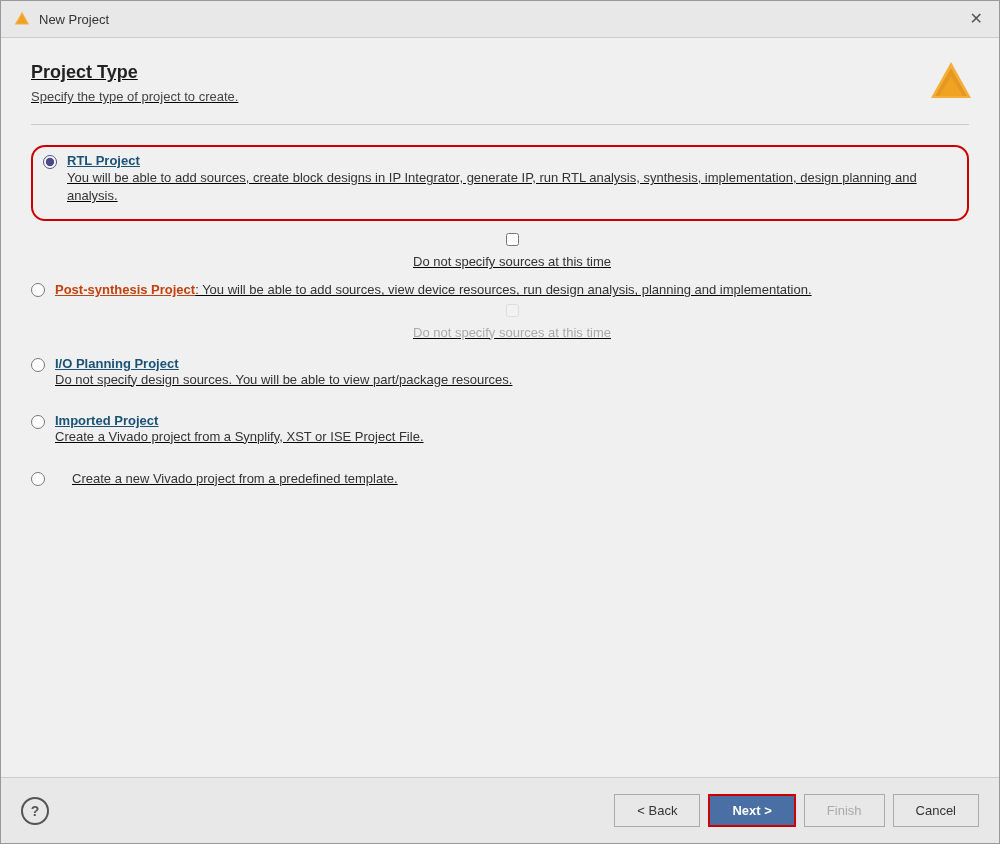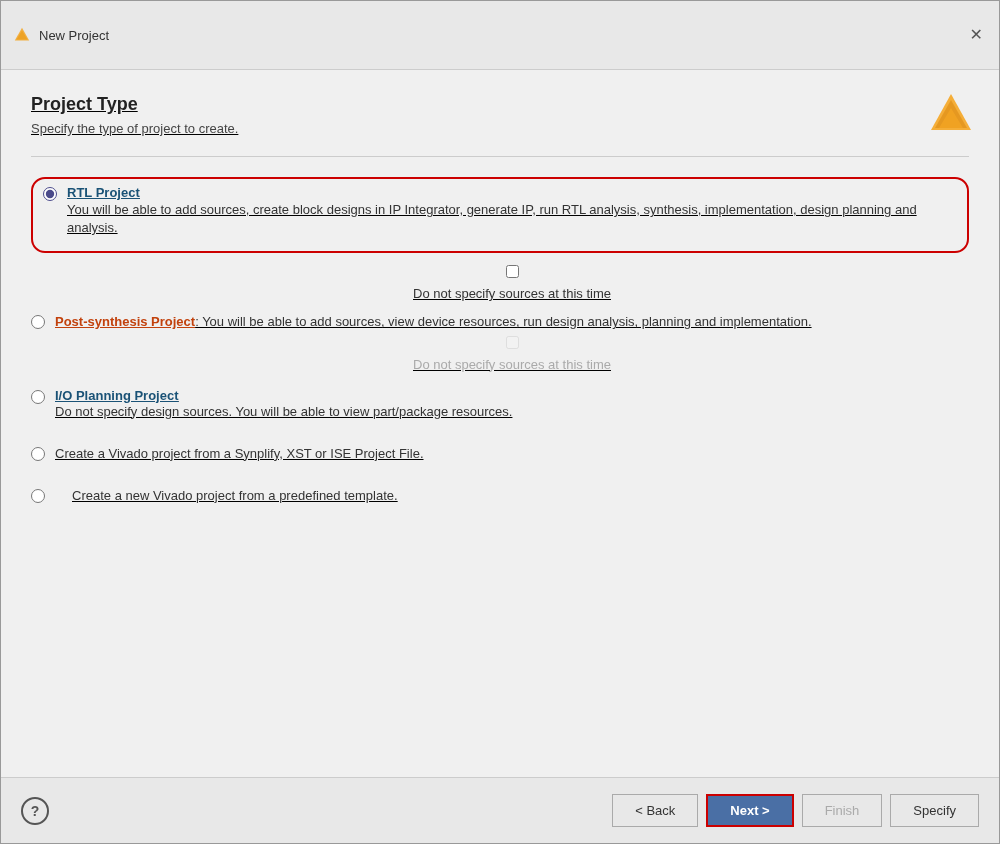--- a/index.html
+++ b/index.html
@@ -17,21 +17,21 @@
       height: 844px;
       background: #f0f0f0;
       border: 1px solid #999;
       display: flex;
       flex-direction: column;
       position: relative;
     }
     .title-bar {
       background: #e8e8e8;
       border-bottom: 1px solid #ccc;
-      padding: 24px 12px;
+      padding: 8px 12px;
       display: flex;
       align-items: center;
       justify-content: space-between;
     }
     .title-bar-left {
       display: flex;
       align-items: center;
       gap: 8px;
     }
     .title-bar-icon {
@@ -266,20 +266,21 @@
           <div class="option-label">I/O Planning Project</div>
           <div class="option-desc" style="margin-left:0;">Do not specify design sources. You will be able to view part/package resources.</div>
         </div>
       </div>
     </div>
 
     <div class="option-group">
       <div class="radio-option">
         <input type="radio" class="radio-input" name="project-type" style="">
         <div>
+          <div class="option-label">Imported Project</div>
           <div class="option-desc" style="margin-left:0;">Create a Vivado project from a Synplify, XST or ISE Project File.</div>
         </div>
       </div>
     </div>
 
     <div class="option-group">
       <div class="radio-option">
         <input type="radio" class="radio-input" name="project-type" style="">
         <div>
           <div class="option-desc" style="margin-left:17px;">Create a new Vivado project from a predefined template.</div>
@@ -289,16 +290,16 @@
   </div>
 
   <div class="footer">
     <div class="footer-left">
       <button class="help-btn">?</button>
     </div>
     <div class="footer-right">
       <button class="footer-btn">&lt; Back</button>
       <button class="footer-btn primary">Next &gt;</button>
       <button class="footer-btn" disabled="">Finish</button>
-      <button class="footer-btn">Specify</button>
+      <button class="footer-btn">Cancel</button>
     </div>
   </div>
 </div>
 
 </body></html>

